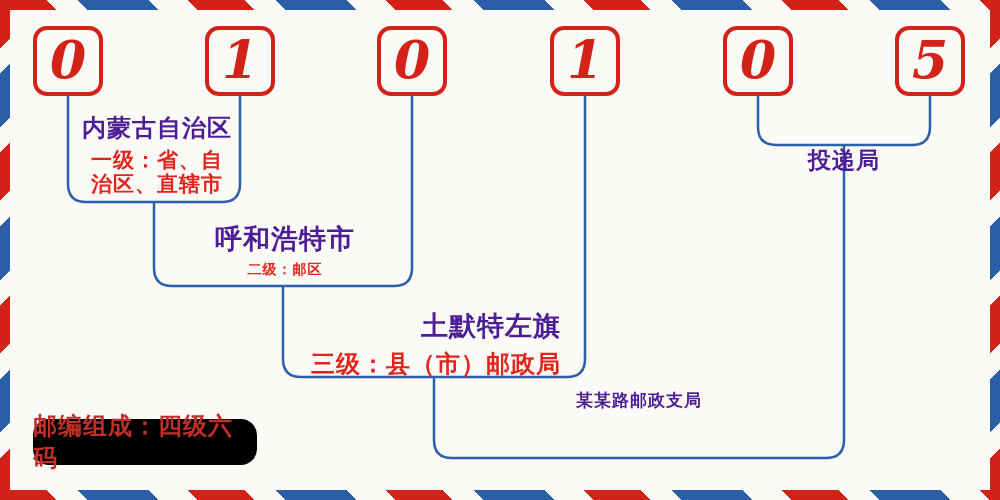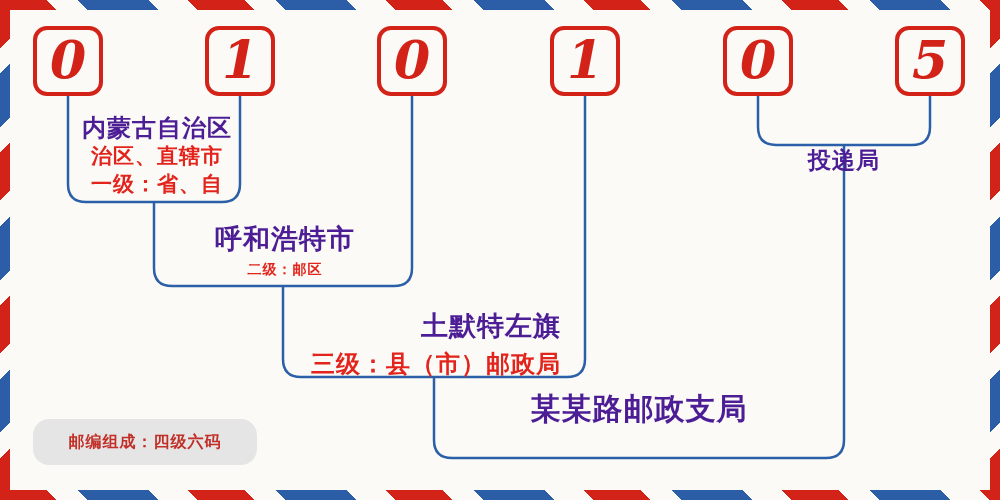--- a/index.html
+++ b/index.html
@@ -42,31 +42,31 @@
   .lbl1 { left:157px; top:112px; }
   .lbl1 .name { font-size:24px; }
   .lbl1 .desc { font-size:21px; line-height:24px; margin-top:4px; }
   .lbl2 { left:285px; top:221px; }
   .lbl2 .name { font-size:27px; }
   .lbl2 .desc { font-size:14px; margin-top:4px; }
   .lbl3 { left:436px; top:308px;text-align:right; }
   .lbl3 .name { font-size:27px; }
   .lbl3 .desc { font-size:24px; margin-top:4px; }
   .lbl4 { left:639px; top:389px; }
-  .lbl4 .name { font-size:30px; }
+  .lbl4 .name { font-size:17px; }
   .lbl4 .desc { font-size:22px; margin-top:9px; }
   .lbl5 { left:844px; top:107px;margin-top:38px; }
   .lbl5 .name { font-size:23px; }
 
   
   .footer-chip {
     position:absolute; left:33px; top:419px; width:224px; height:46px;
-    background:#e5e5e5; border-radius:16px;
+    background:#000000; border-radius:16px;
     display:flex; align-items:center; justify-content:center;
-    color:#c13028; font-weight:bold; font-size:16px; letter-spacing:1px;
+    color:#c13028; font-weight:bold; font-size:24px; letter-spacing:1px;
   }
 </style>
 </head>
 <body>
 
 <div class="edge top"></div>
 <div class="edge bottom"></div>
 <div class="edge left"></div>
 <div class="edge right"></div>
 
@@ -92,22 +92,22 @@
   </div>
 <div class="digit-box d5">
     <span>0</span>
   </div>
 <div class="digit-box d6">
     <span>5</span>
   </div>
 
 <div class="label lbl1">
   <div class="name">内蒙古自治区</div>
+  <div class="desc">一级：省、自</div>
   <div class="desc" style="margin-top:0;">治区、直辖市</div>
-  <div class="desc">一级：省、自</div>
 </div>
 
 <div class="label lbl2">
   <div class="name">呼和浩特市</div>
   <div class="desc">二级：邮区</div>
 </div>
 
 <div class="label lbl3">
   <div class="name">土默特左旗</div>
   <div class="desc">三级：县（市）邮政局</div>

